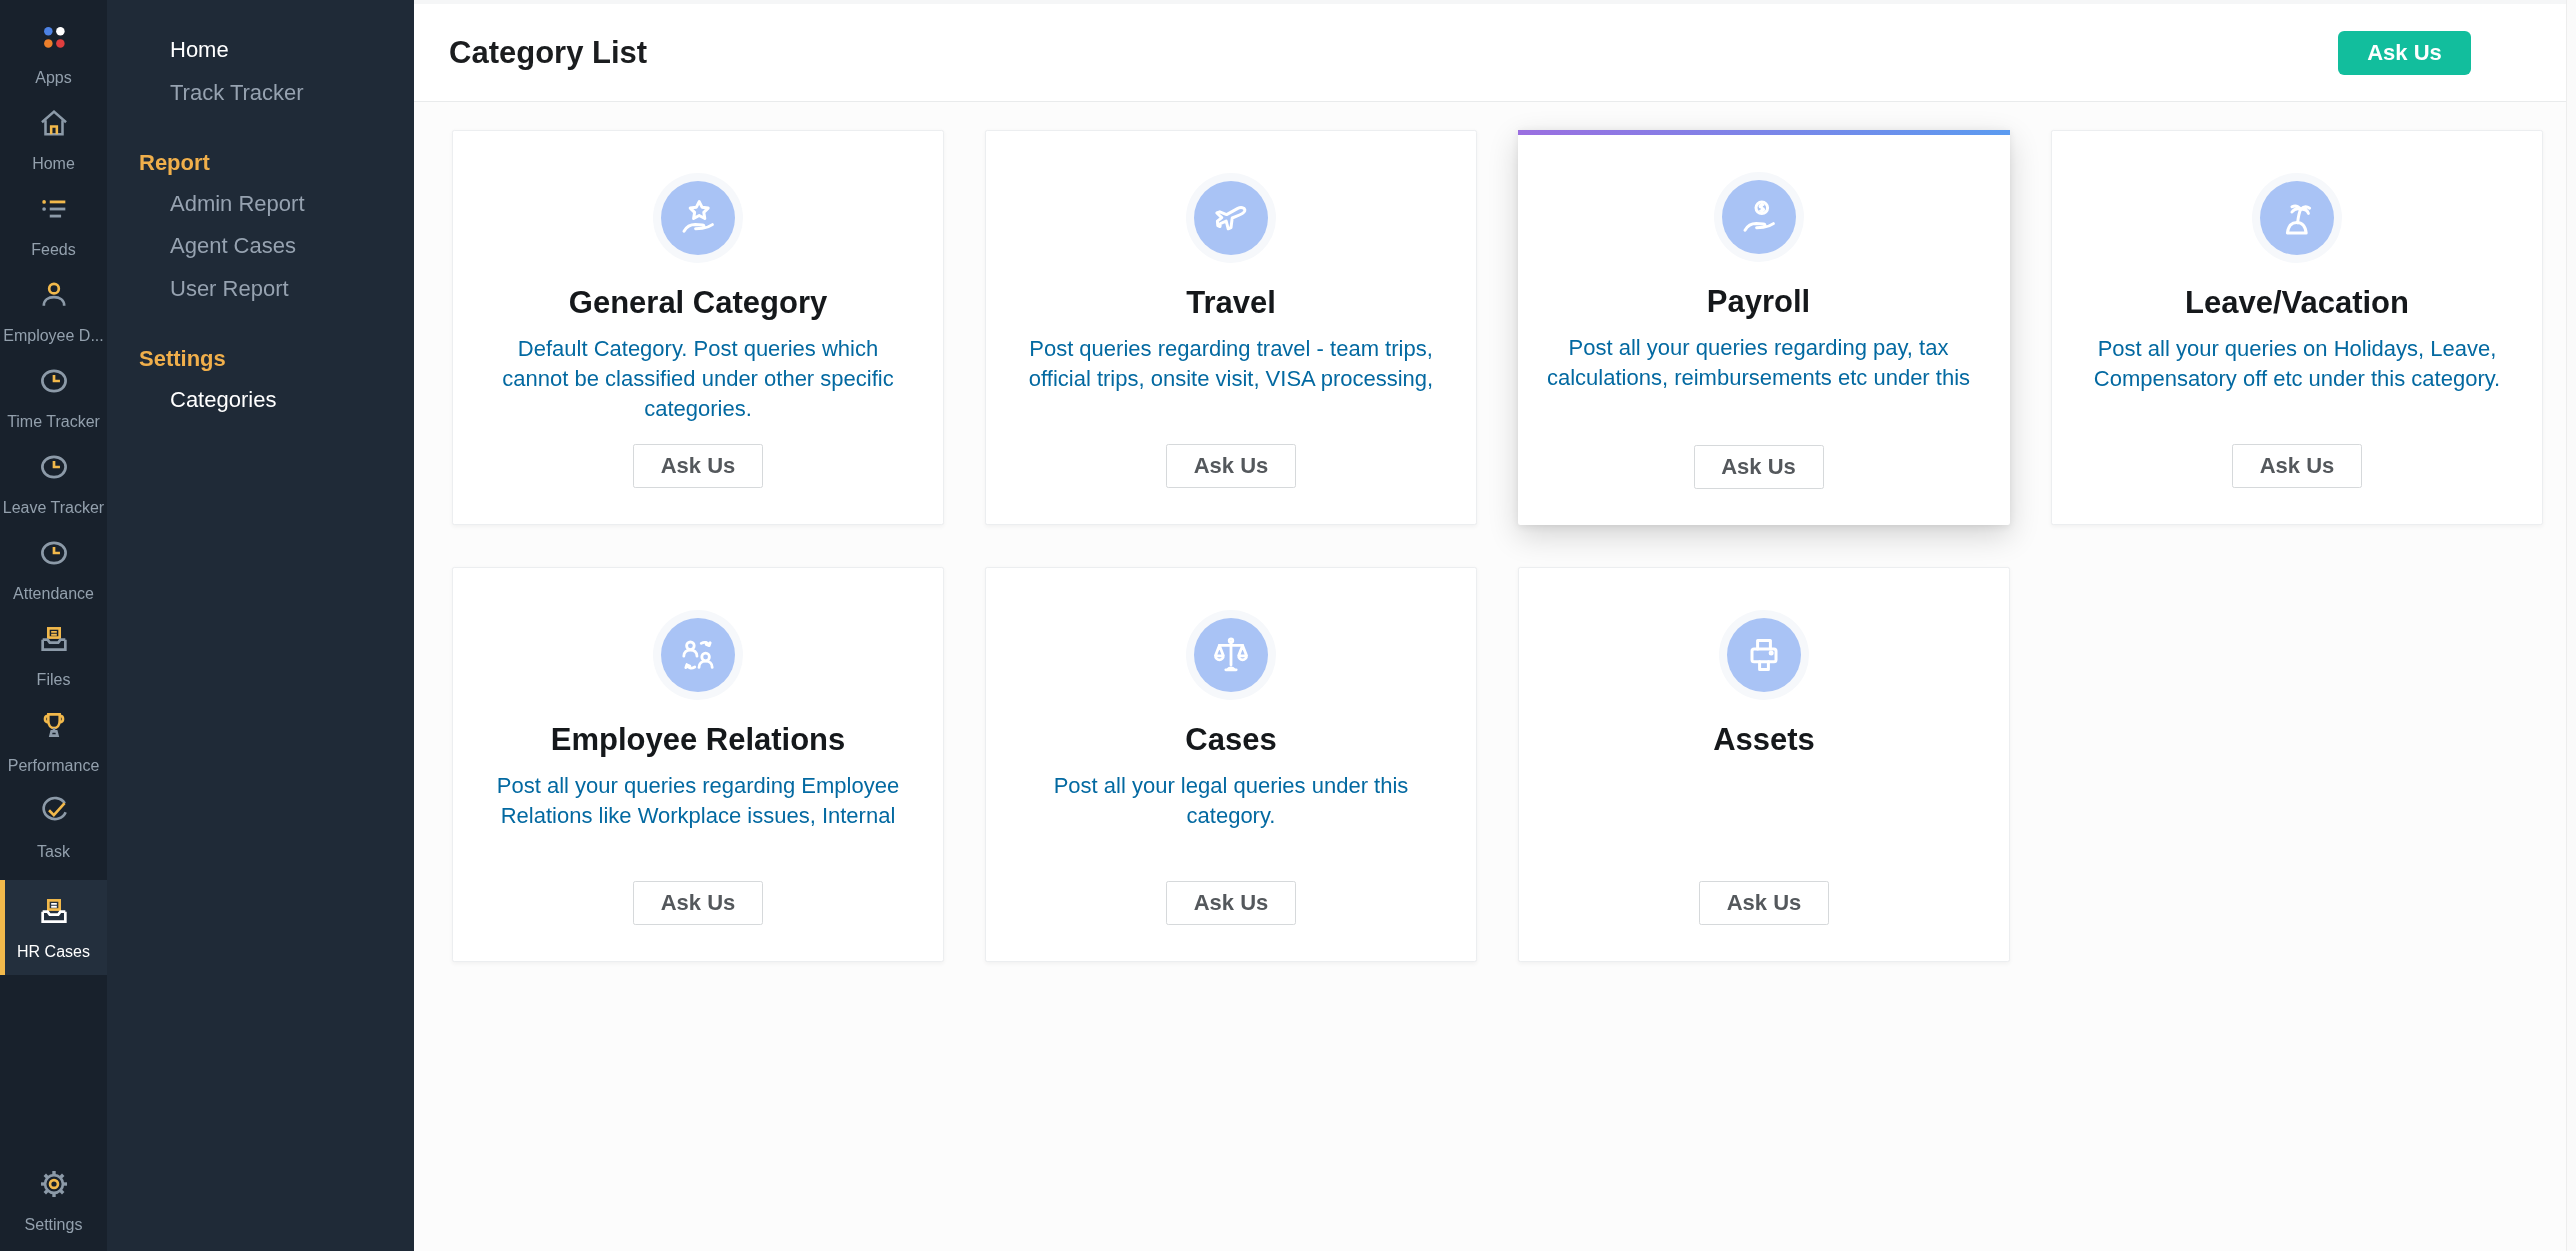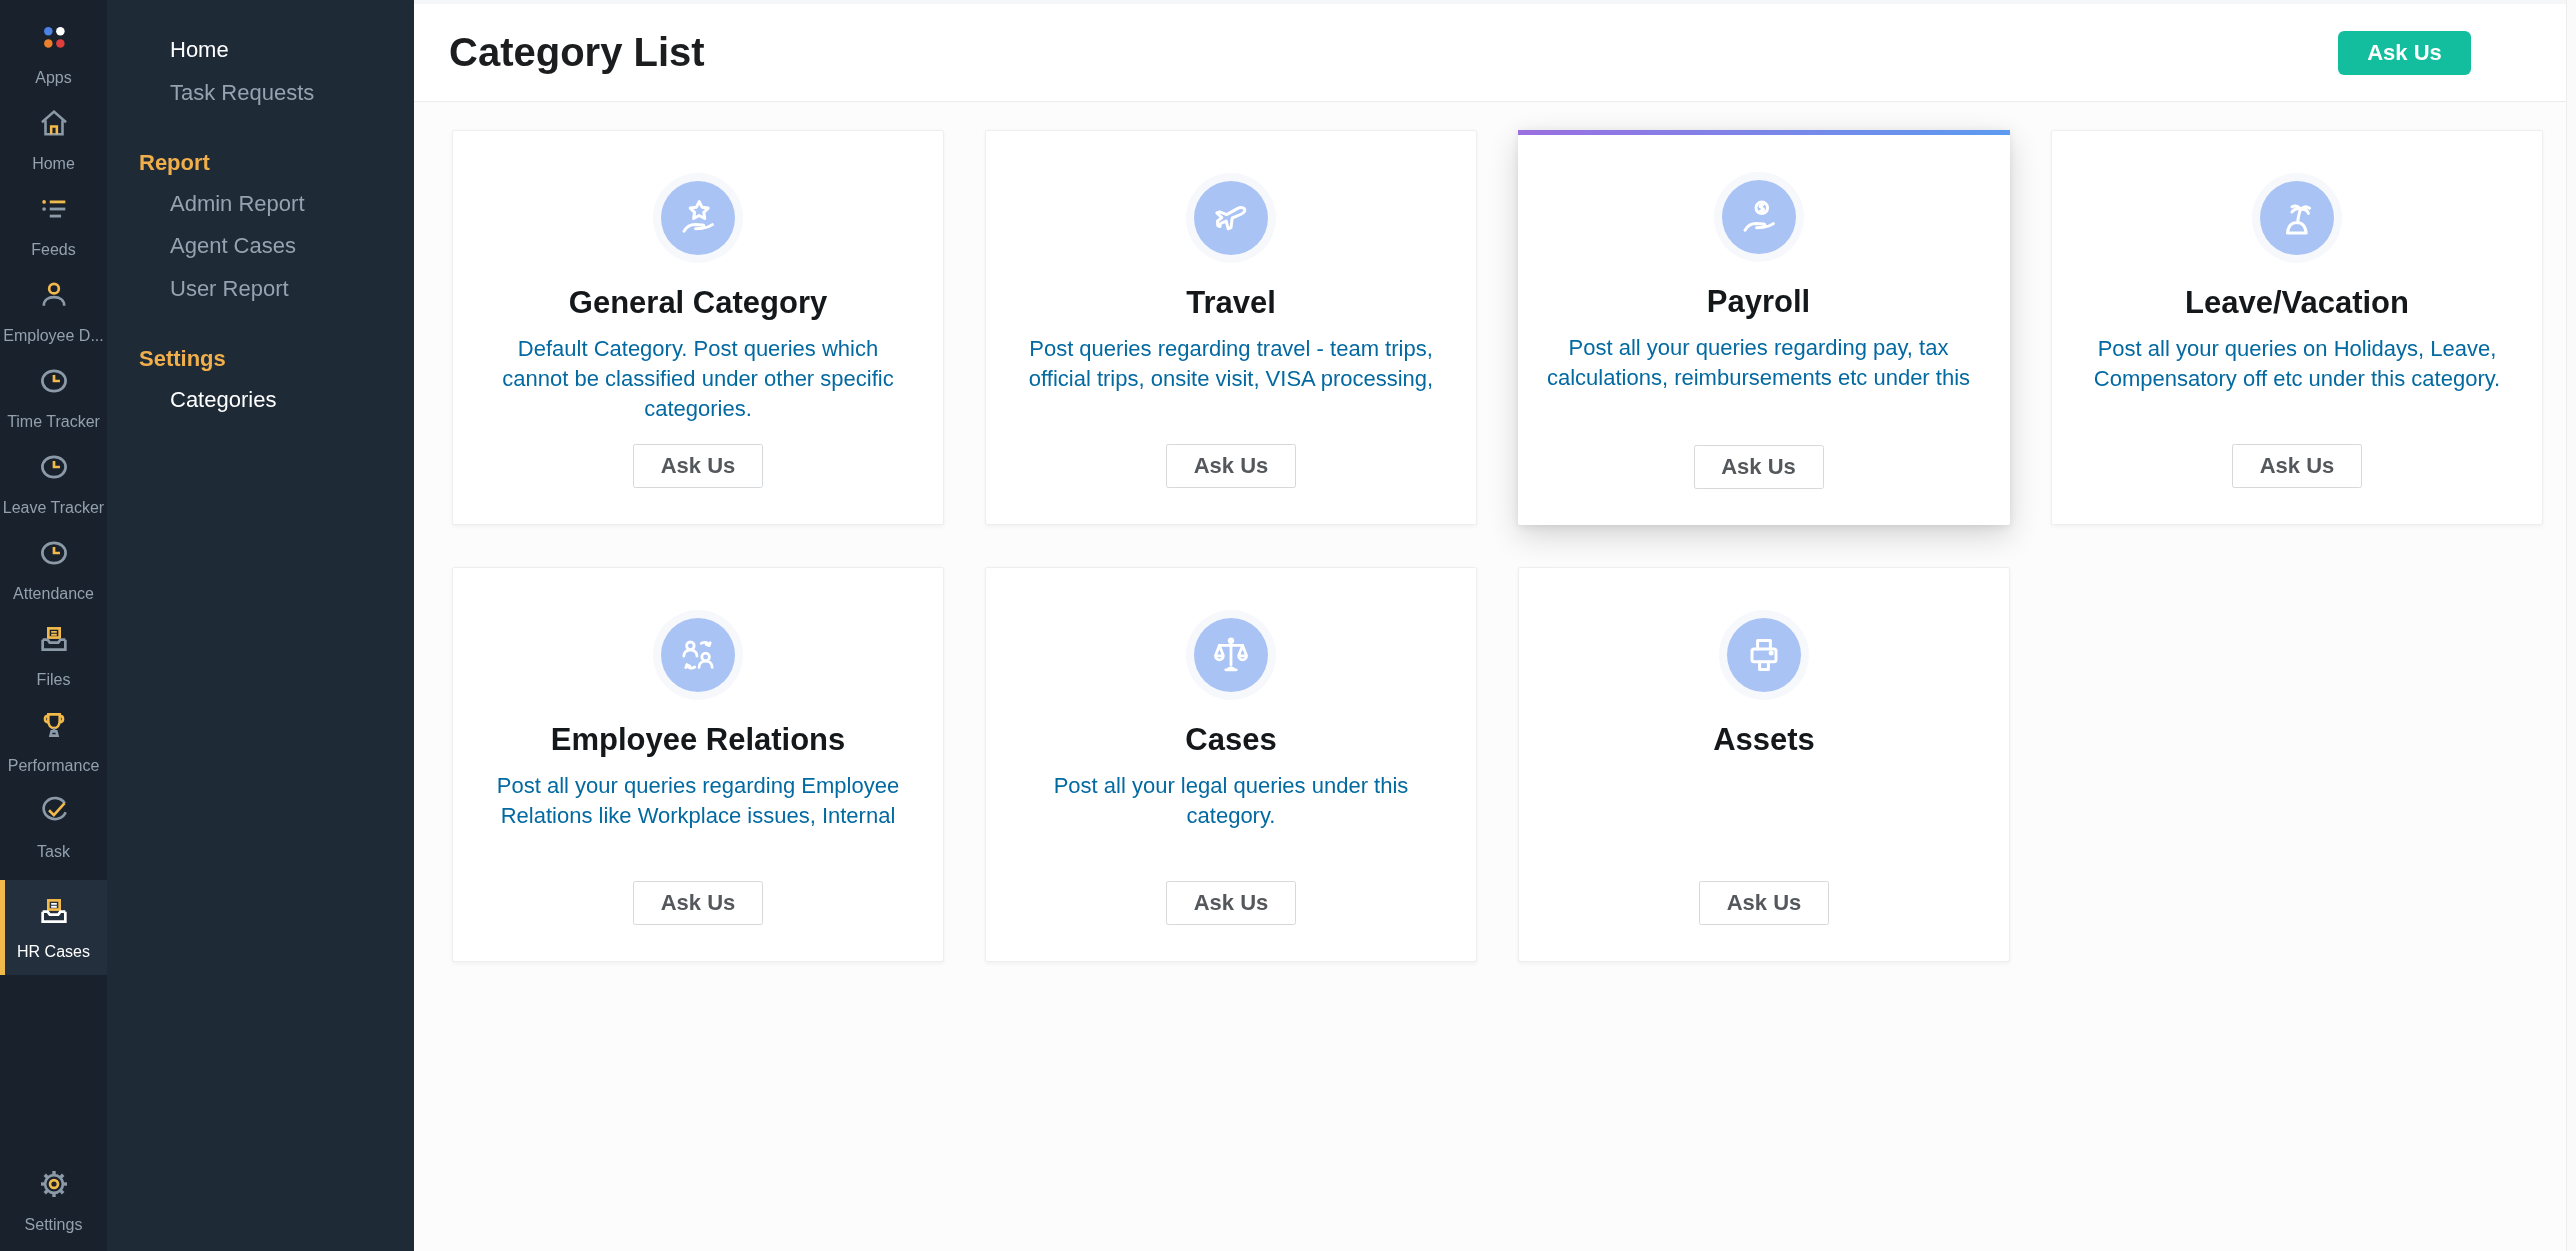--- a/index.html
+++ b/index.html
@@ -21,21 +21,21 @@
   .side-item { display:block; height:41px; line-height:41px; font-size:22px; cursor:pointer; }
   .side-link { padding-left:63px; color:#96A2B0; }
   .side-link.bright { color:#FFFFFF; }
   .side-section { padding-left:32px; color:#F0AF4B; font-weight:bold; margin-top:29px; cursor:default; }
   .side-link + .side-link { margin-top:1.5px; }
 
   
   .main { flex:1; background:#FCFCFC; position:relative; display:flex; flex-direction:column; }
   .topbar { height:102px; background:#FFFFFF; border-top:4.6px solid #F5F6F7; border-bottom:1.5px solid #E9EBEC;
             display:flex; align-items:center; padding:0 105px 0 35px; flex-shrink:0; }
-  .page-title { font-size:40px; font-weight:700; color:#1B1D1F; }
+  .page-title { font-size:31px; font-weight:700; color:#1B1D1F; }
   .askus-main { margin-left:auto; width:133px; height:44px; background:#12BE9D; color:#fff; border:none;
                 border-radius:6.1px; font-family:inherit; font-size:22px; font-weight:700; cursor:pointer; }
 
   .grid { padding:28px 0 0 38px; display:grid; grid-template-columns:repeat(4, 492px); column-gap:41px; row-gap:42px; }
   .card { width:492px; height:395px; background:#fff; border:0.8px solid #ECEEF0; border-radius:2.3px;
           box-shadow:0 1.5px 4.6px rgba(0,0,0,.045); display:flex; flex-direction:column; align-items:center;
           text-align:center; padding:0 29px; position:relative; }
   .card.featured { border:none; box-shadow:0 10.7px 31px rgba(0,0,0,.16), 0 1.5px 7.7px rgba(0,0,0,.08);padding-left:18px; }
   .card.featured::before { content:""; position:absolute; top:0; left:0; right:0; height:5.4px;
           background:linear-gradient(90deg,#9B6FE0,#5B9BF0); }
@@ -184,21 +184,21 @@
             <path d="M5.5 18.5 L7.4 16.6"></path>
           </g>
         </svg>
     </span>
     <span>Settings</span>
   </div>
 </nav>
 
 <nav class="sidebar">
   <a class="side-item side-link bright">Home</a>
-  <a class="side-item side-link">Task Requests</a>
+  <a class="side-item side-link">Track Tracker</a>
   <div class="side-item side-section">Report</div>
   <a class="side-item side-link">Admin Report</a>
   <a class="side-item side-link">Agent Cases</a>
   <a class="side-item side-link">User Report</a>
   <div class="side-item side-section">Settings</div>
   <a class="side-item side-link bright">Categories</a>
 </nav>
 
 <main class="main">
   <div class="topbar">

